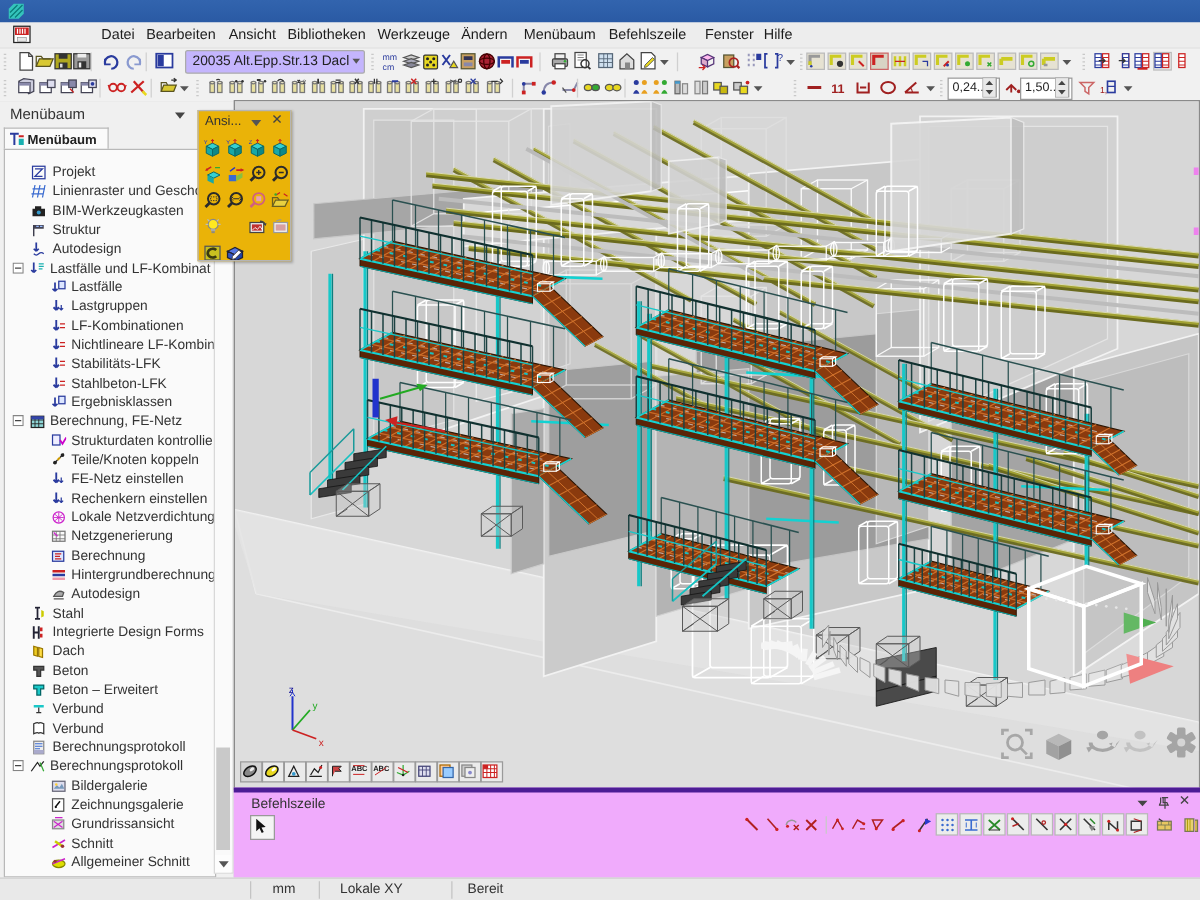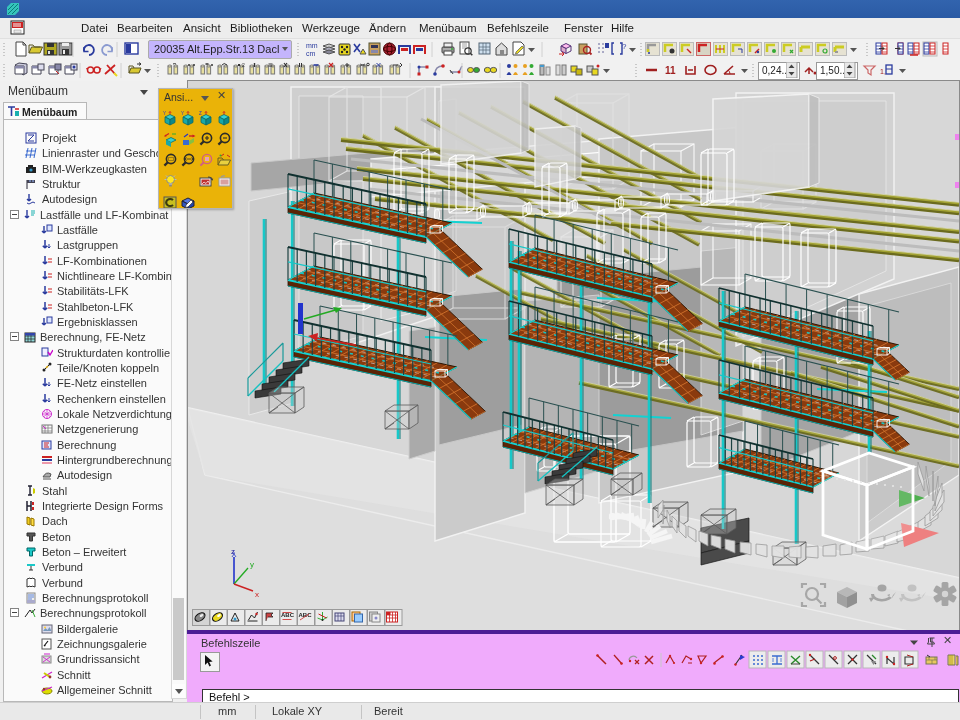--- a/index.html
+++ b/index.html
@@ -2133,23 +2133,20 @@
         <rect x="2" y="5" width="11" height="7" fill="#e8c860" stroke="#775"></rect>
         <path d="M2,8 h11 M5,5 v3 M8,8 v4 M11,5 v3" stroke="#775" stroke-width="0.7"></path>
         <path d="M3,3 l3,2" stroke="#333"></path>
       </g>
       <g transform="translate(758,2)">
         <path d="M3,3 h7 v10 h-7z" fill="#e8d070" stroke="#775"></path>
         <path d="M5,3 v10 m2,-10 v10" stroke="#a90" stroke-width="0.7"></path>
         <path d="M11,4 h2 v9 h-2" fill="#d8b850" stroke="#775"></path>
       </g>
     </svg>
-    <div id="bzinput">
-      <span>Befehl &gt;</span>
-    </div>
   </div>
 <div id="statusbar">
  <div class="sbdiv" style="left:200px"></div>
  <span class="sbcell" style="left:218px">mm</span>
  <div class="sbdiv" style="left:255px"></div>
  <span class="sbcell" style="left:272px">Lokale XY</span>
  <div class="sbdiv" style="left:361px"></div>
  <span class="sbcell" style="left:374px">Bereit</span>
 </div>
 <div id="floattb">

